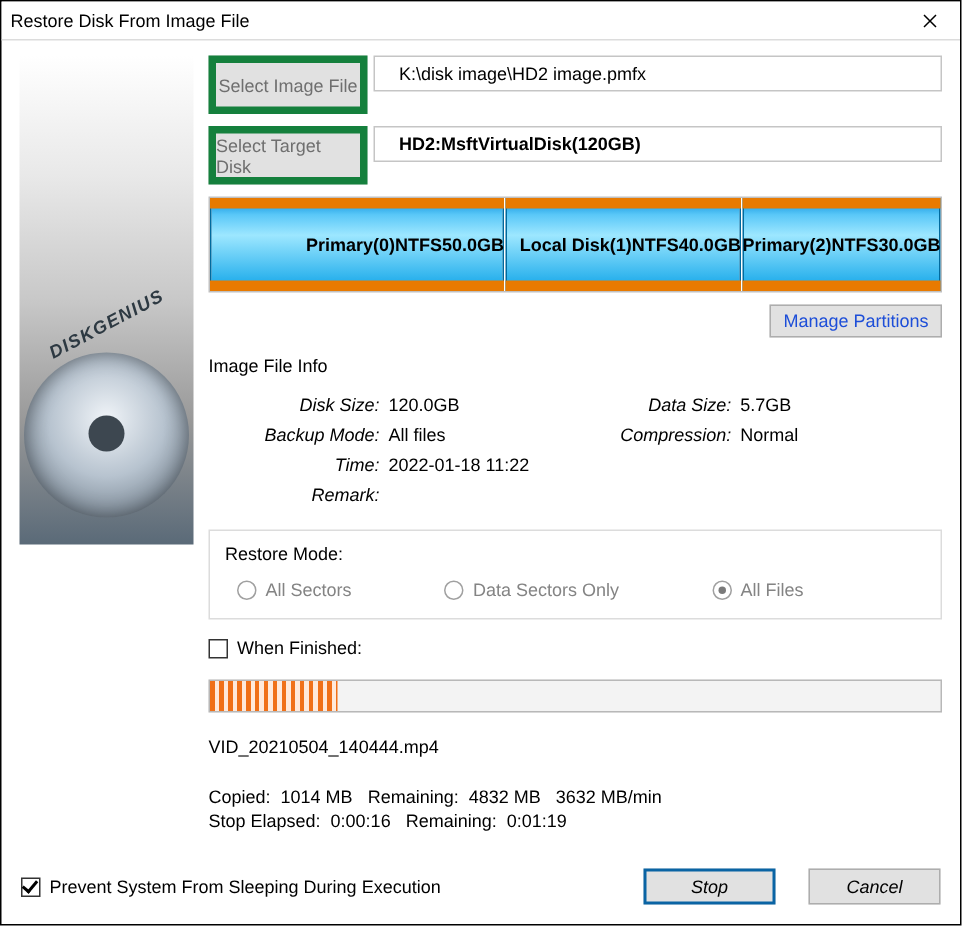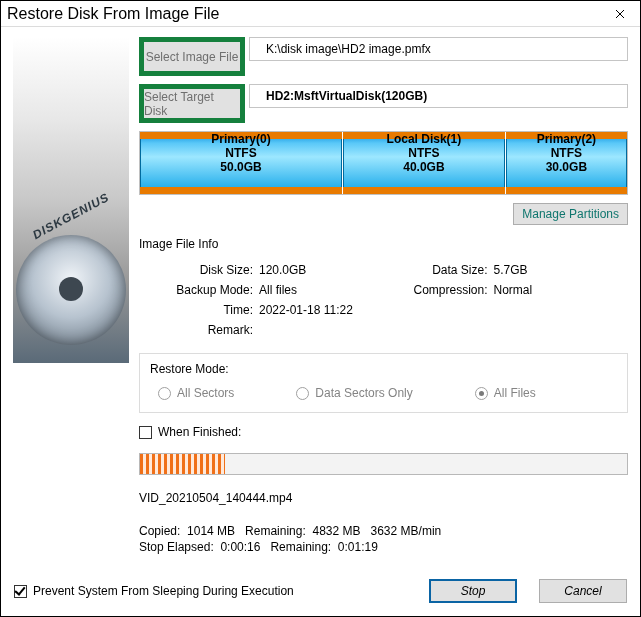--- a/index.html
+++ b/index.html
@@ -1,20 +1,20 @@
 <!DOCTYPE html>
 <html><head>
 <meta charset="utf-8">
 <style>
 * { margin: 0; padding: 0; box-sizing: border-box; font-family: "Segoe UI", Tahoma, sans-serif; font-size: 12px; }
 body { background: #fff; width: 641px; height: 617px; border: 1px solid #000; overflow: hidden; }
 
 
 .titlebar { height: 26px; background: #fff; border-bottom: 1px solid #dcdcdc; display: flex; align-items: center; padding: 0 0 0 6px; }
-.titlebar-title { flex: 1; font-size: 16px; color: #000; }
+.titlebar-title { flex: 1; font-size: 12px; color: #000; }
 .titlebar-close { width: 40px; height: 26px; display: flex; align-items: center; justify-content: center; cursor: pointer; }
 
 
 .content { display: flex; padding: 10px 12px 6px 12px; gap: 10px; }
 .left-pane { width: 116px; }
 .disk-illustration {
   width: 116px; height: 326px;
   background: linear-gradient(to bottom, #ffffff 0%, #e8e8e8 25%, #c8c8c8 50%, #989898 75%, #5a6a78 100%);
   position: relative; overflow: hidden;
 }
@@ -43,46 +43,46 @@
 }
 .selector-field {
   flex: 1; height: 24px; border: 1px solid #c5c5c5; padding: 0 16px; display: flex; align-items: center;
   background: #fff; color: #000;
 }
 .selector-field.bold { font-weight: 700; }
 
 
 .partition-band { display: flex; gap: 1px; border: 1px solid #c0c0c0; height: 64px; }
 .partition {
-  display: flex; flex-direction: column; align-items: center; justify-content: flex-start;
+  display: flex; align-items: center; justify-content: flex-end;
   color: #000; position: relative;
 }
 .partition .pname { font-weight: 700; }
 .partition-inner {
   position: absolute; inset: 0;
   background: linear-gradient(to bottom, #0088d8 0%, #5ac8f8 18%, #9de7ff 40%, #0ea4e8 100%);
   border-left: 1px solid #006a9e; border-right: 1px solid #006a9e;
 }
 .partition::before {
   content: ""; position: absolute; inset: 0;
   border-top: 7px solid #e87a00; border-bottom: 7px solid #e87a00;
   z-index: 2; pointer-events: none;
 }
 .partition > span { position: relative; z-index: 3; }
 
 .manage-row { display: flex; justify-content: flex-end; }
 .manage-btn {
   height: 22px; padding: 0 8px; background: #e1e1e1; border: 1px solid #adadad;
-  display: flex; align-items: center; color: #0f766e;
+  display: flex; align-items: center; color: #1d4ed8;
 }
 
 
 .section-title { font-size: 12px; color: #000; margin-top: 4px; }
 .info-grid { display: grid; grid-template-columns: 84px 1fr 90px 1fr; row-gap: 6px; column-gap: 6px; padding: 4px 2px 2px 30px; }
-.info-grid .lbl { text-align: right; color: #000; }
+.info-grid .lbl { text-align: right; color: #000; font-style: italic; }
 .info-grid .val { color: #000; }
 
 
 .restore-mode-box { border: 1px solid #dcdcdc; padding: 8px 10px 12px 10px; margin-top: 6px; }
 .restore-mode-box .rm-title { margin-bottom: 10px; }
 .radio-row { display: flex; gap: 62px; padding-left: 8px; }
 .radio-row.tighter { gap: 20px; }
 .radio { display: inline-flex; align-items: center; gap: 6px; color: #848484; }
 .radio .dot {
   width: 13px; height: 13px; border-radius: 50%; border: 1px solid #a0a0a0; background: #fff; position: relative;

